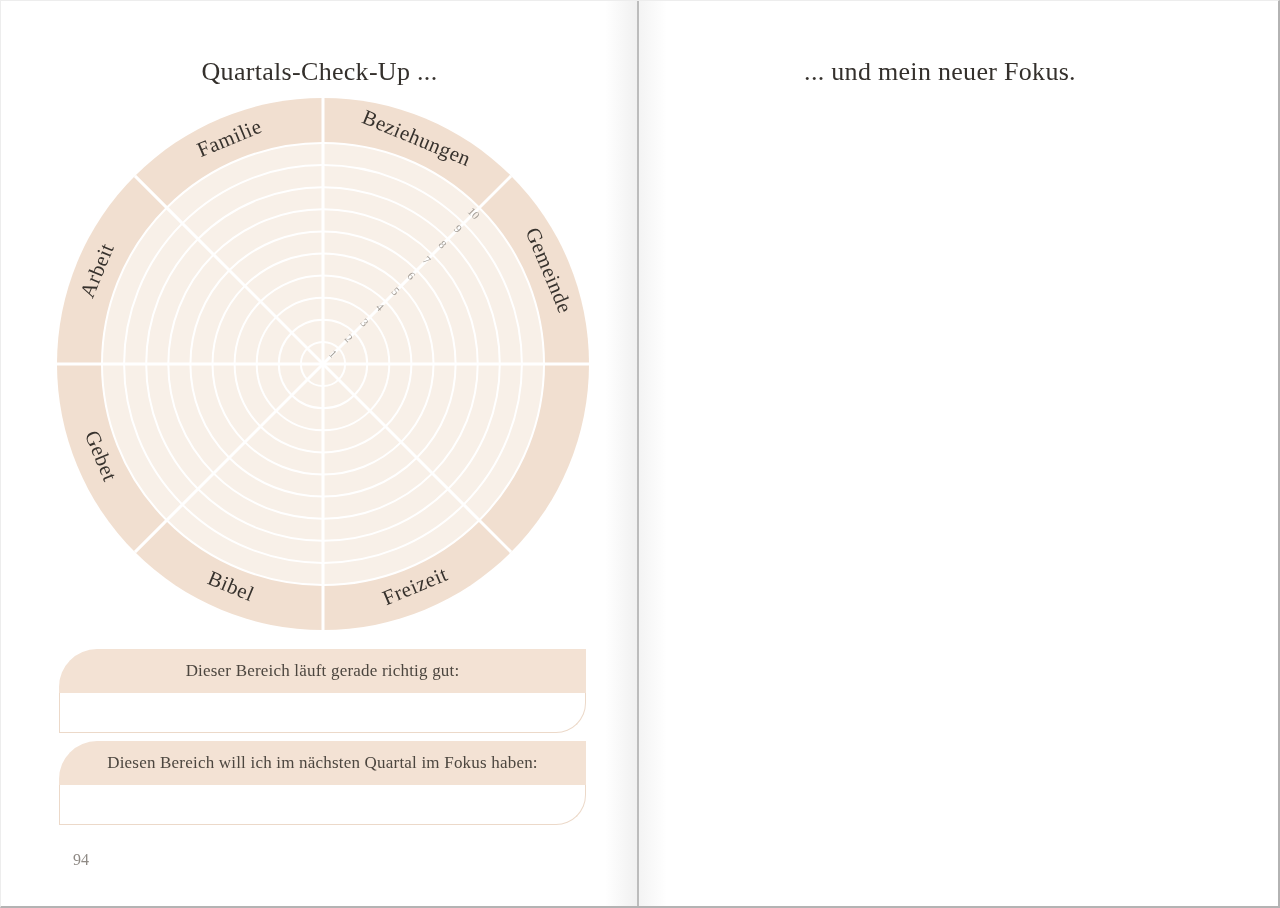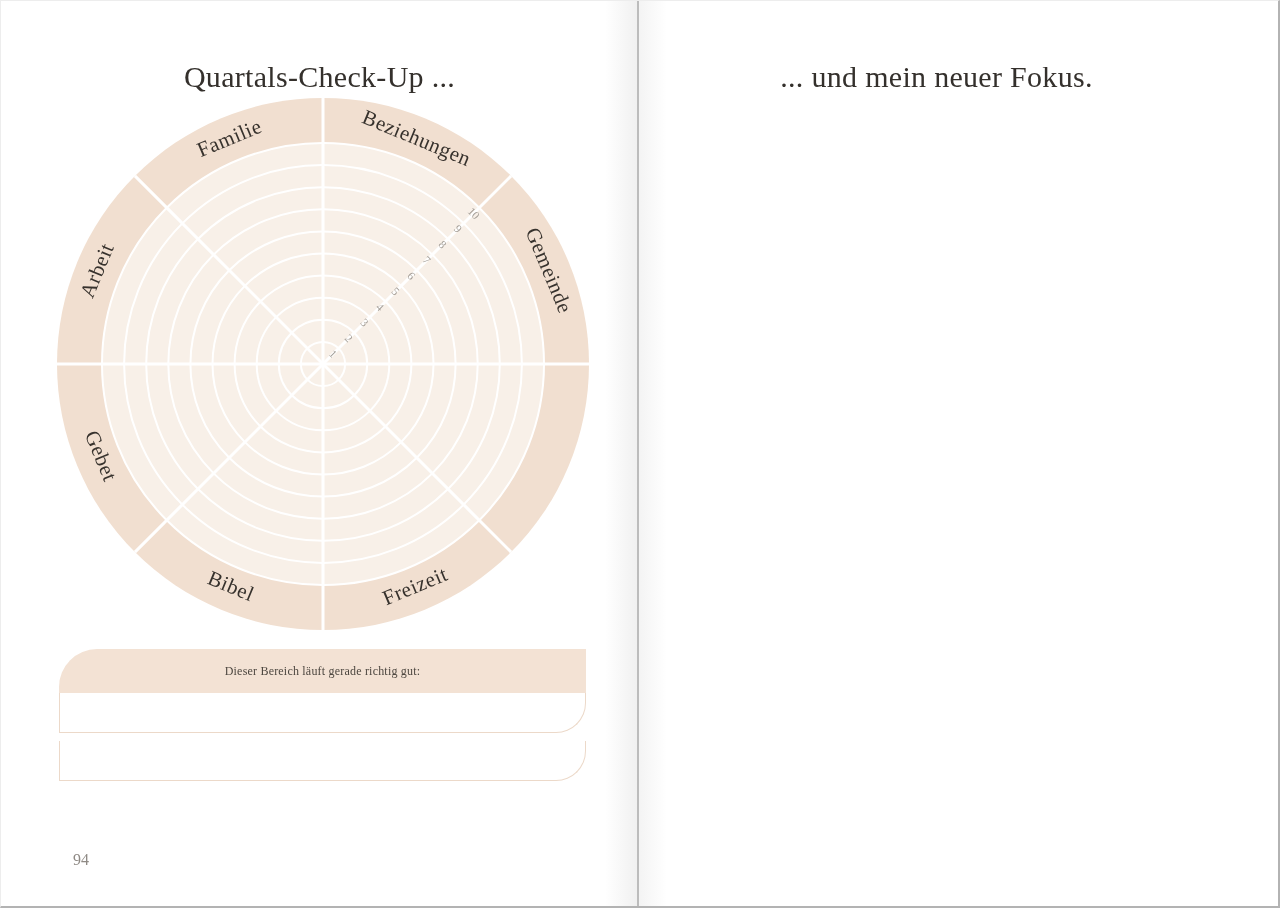--- a/index.html
+++ b/index.html
@@ -10,46 +10,46 @@
     font-family:"Liberation Serif","DejaVu Serif",serif;
     overflow:hidden;
     border-right:2px solid #b3b3b3;
     border-bottom:2px solid #b3b3b3;
     border-top:1px solid #ededed;
     border-left:1px solid #ededed;
     box-sizing:border-box;
   }
   .page{position:absolute;top:0;height:100%;}
   .page.left{left:0;width:637px;}
-  .page.right{left:639px;width:593px;}
+  .page.right{left:639px;width:593px;padding-left:7px;}
 
   
   .gutter-line{position:absolute;left:636px;top:0;bottom:0;width:2px;background:#bcbcbc;}
   .gutter-shade-left{position:absolute;left:604px;top:0;bottom:0;width:32px;
     background:linear-gradient(to right,rgba(110,110,110,0),rgba(110,110,110,0.10));}
   .gutter-shade-right{position:absolute;left:638px;top:0;bottom:0;width:28px;
     background:linear-gradient(to right,rgba(110,110,110,0.08),rgba(110,110,110,0));}
 
   .page-title{
     position:absolute;top:38px;left:0;right:0;
     text-align:center;
-    font-size:30px;line-height:1.2;
+    font-size:26px;line-height:1.2;
     color:#34302c;letter-spacing:0.3px;
     font-weight:400;
   }
 
   .wheel{position:absolute;left:56px;top:97px;width:532px;height:532px;}
   .wheel svg{display:block;}
   .wheel text{font-family:"Liberation Serif","DejaVu Serif",serif;}
 
   .box{position:absolute;box-sizing:border-box;}
   .box-header{
     background:#f3e2d4;
     display:flex;align-items:center;justify-content:center;
-    font-size:12px;color:#4c463f;letter-spacing:0.2px;
+    font-size:17px;color:#4c463f;letter-spacing:0.2px;
     box-sizing:border-box;
   }
   .box-body{
     background:#ffffff;
     border:1px solid #ecd9c9;border-top:none;
     box-sizing:border-box;
   }
   .sm .box-header{height:44px;border-top-left-radius:38px;}
   .sm .box-body{height:40px;border-bottom-right-radius:30px;}
 
@@ -106,20 +106,21 @@
           <text x="173.1992676514658" y="41.95921336601293" fill="#37322d" font-size="21" letter-spacing="0.5" text-anchor="middle" dominant-baseline="middle" transform="rotate(-22.5 173.1992676514658 41.95921336601293)">Familie</text>
         </svg>
     </div>
 
     <div class="box sm box-left-1">
       <div class="box-header">Dieser Bereich läuft gerade richtig gut:</div>
       <div class="box-body"></div>
     </div>
 
     <div class="box sm box-left-2">
+      <div class="box-header">Diesen Bereich will ich im nächsten Quartal im Fokus haben:</div>
       <div class="box-body"></div>
     </div>
 
     <div class="pagenum left-num">94</div>
   </section>
 
   <div class="gutter-shade-left"></div>
   <div class="gutter-shade-right"></div>
   <div class="gutter-line"></div>
 

